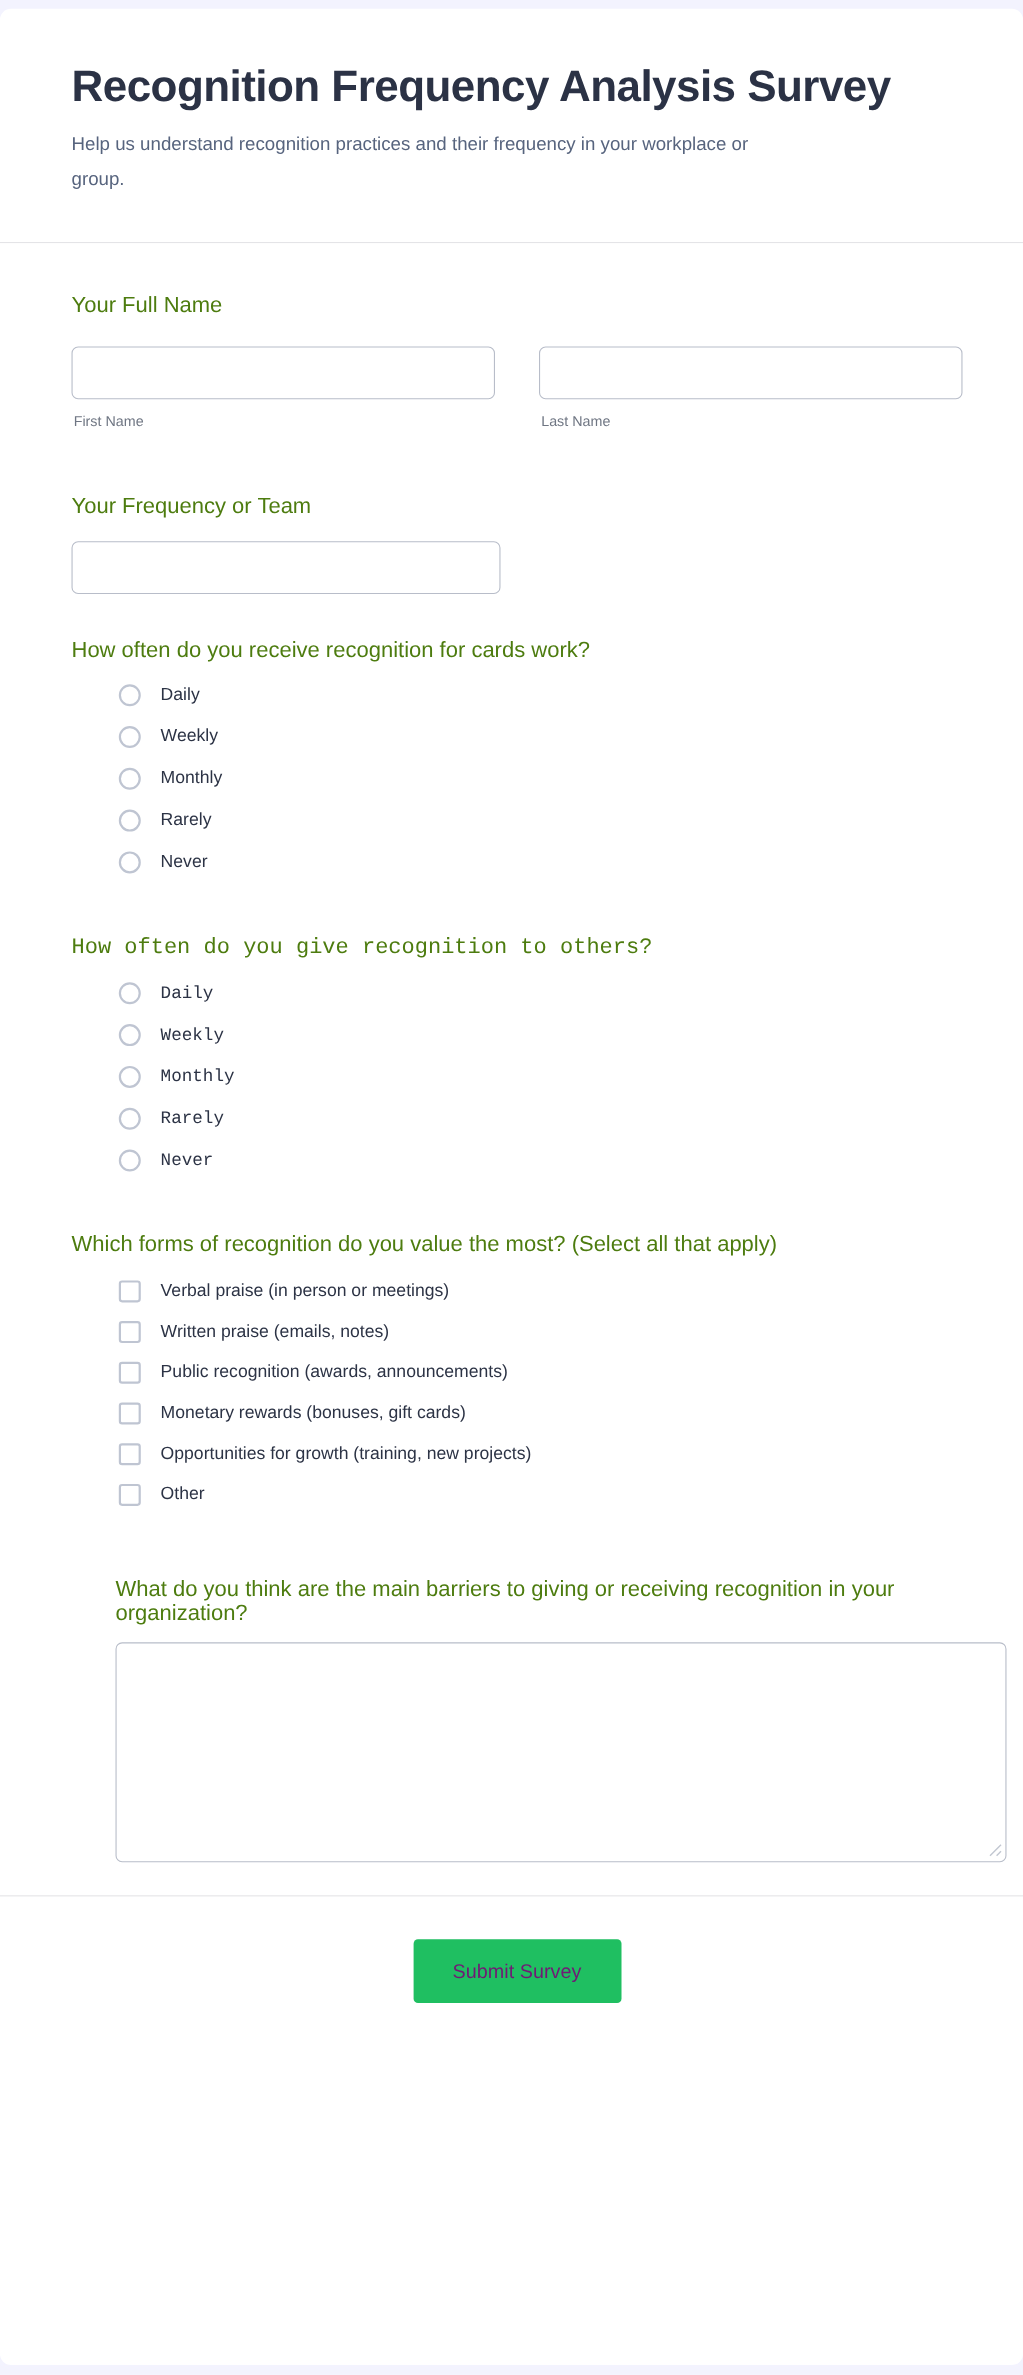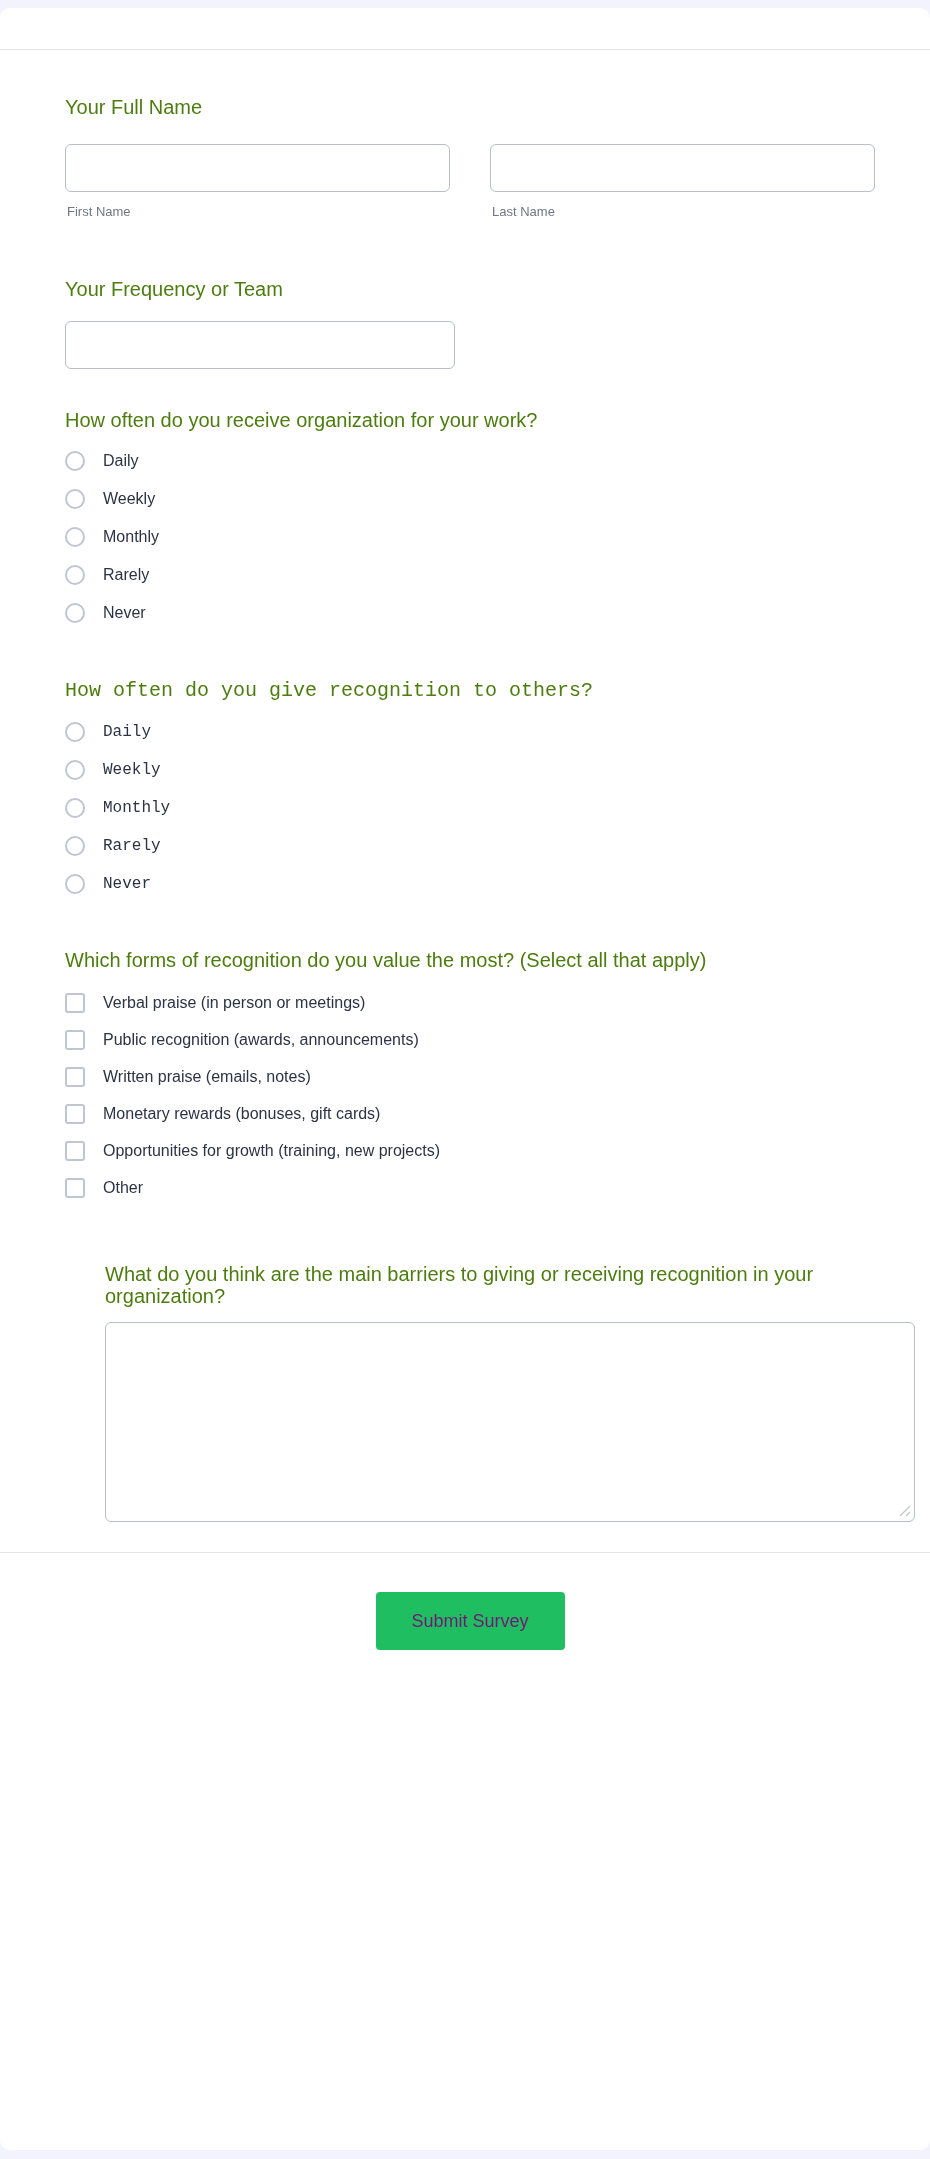--- a/index.html
+++ b/index.html
@@ -84,20 +84,21 @@
   }
   .dept-input-wrap { margin-top: 22px; width: 390px; }
 
   .options { margin-top: 21px; }
   .options.cb { margin-top: 23px; }
   .opt-row {
     display: flex;
     align-items: flex-end;
     height: 20px;
     margin-bottom: 18px;
+    margin-left: 43px;
   }
   .options.cb .opt-row { margin-bottom: 17px; }
   .opt-row:last-child { margin-bottom: 0; }
   .ctl {
     width: 20px;
     height: 20px;
     flex: 0 0 20px;
     border: 2px solid #bfc5d2;
     background: #fff;
     display: inline-block;
@@ -151,20 +152,25 @@
     font-size: 18px;
     font-weight: 500;
     cursor: pointer;
   }
 </style>
 </head>
 <body>
 
 <div class="card">
 
+  <div class="header">
+    <div class="title">Recognition Frequency Analysis Survey</div>
+    <div class="subtitle">Help us understand recognition practices and their frequency in your workplace or
+group.</div>
+  </div>
   <div class="divider"></div>
 
   <div class="content">
 
     <div class="section-name">
       <div class="q-label">Your Full Name</div>
       <div class="name-row">
         <div class="name-col">
           <input class="text-input" type="text" value="" style="">
           <div class="sublabel">First Name</div>
@@ -177,21 +183,21 @@
     </div>
 
     <div class="section-dept">
       <div class="q-label">Your Frequency or Team</div>
       <div class="dept-input-wrap">
         <input class="text-input" type="text" value="" style="">
       </div>
     </div>
 
     <div class="section-receive">
-      <div class="q-label">How often do you receive organization for your work?</div>
+      <div class="q-label">How often do you receive recognition for cards work?</div>
       <div class="options">
           <div class="opt-row">
             <span class="ctl radio"></span>
             <span class="opt-label">Daily</span>
           </div>
           <div class="opt-row">
             <span class="ctl radio"></span>
             <span class="opt-label">Weekly</span>
           </div>
           <div class="opt-row">
@@ -237,25 +243,25 @@
 
     <div class="section-forms">
       <div class="q-label">Which forms of recognition do you value the most? (Select all that apply)</div>
       <div class="options cb">
           <div class="opt-row">
             <span class="ctl checkbox"></span>
             <span class="opt-label">Verbal praise (in person or meetings)</span>
           </div>
           <div class="opt-row">
             <span class="ctl checkbox"></span>
+            <span class="opt-label">Written praise (emails, notes)</span>
+          </div>
+          <div class="opt-row">
+            <span class="ctl checkbox"></span>
             <span class="opt-label">Public recognition (awards, announcements)</span>
-          </div>
-          <div class="opt-row">
-            <span class="ctl checkbox"></span>
-            <span class="opt-label">Written praise (emails, notes)</span>
           </div>
           <div class="opt-row">
             <span class="ctl checkbox"></span>
             <span class="opt-label">Monetary rewards (bonuses, gift cards)</span>
           </div>
           <div class="opt-row">
             <span class="ctl checkbox"></span>
             <span class="opt-label">Opportunities for growth (training, new projects)</span>
           </div>
           <div class="opt-row">

